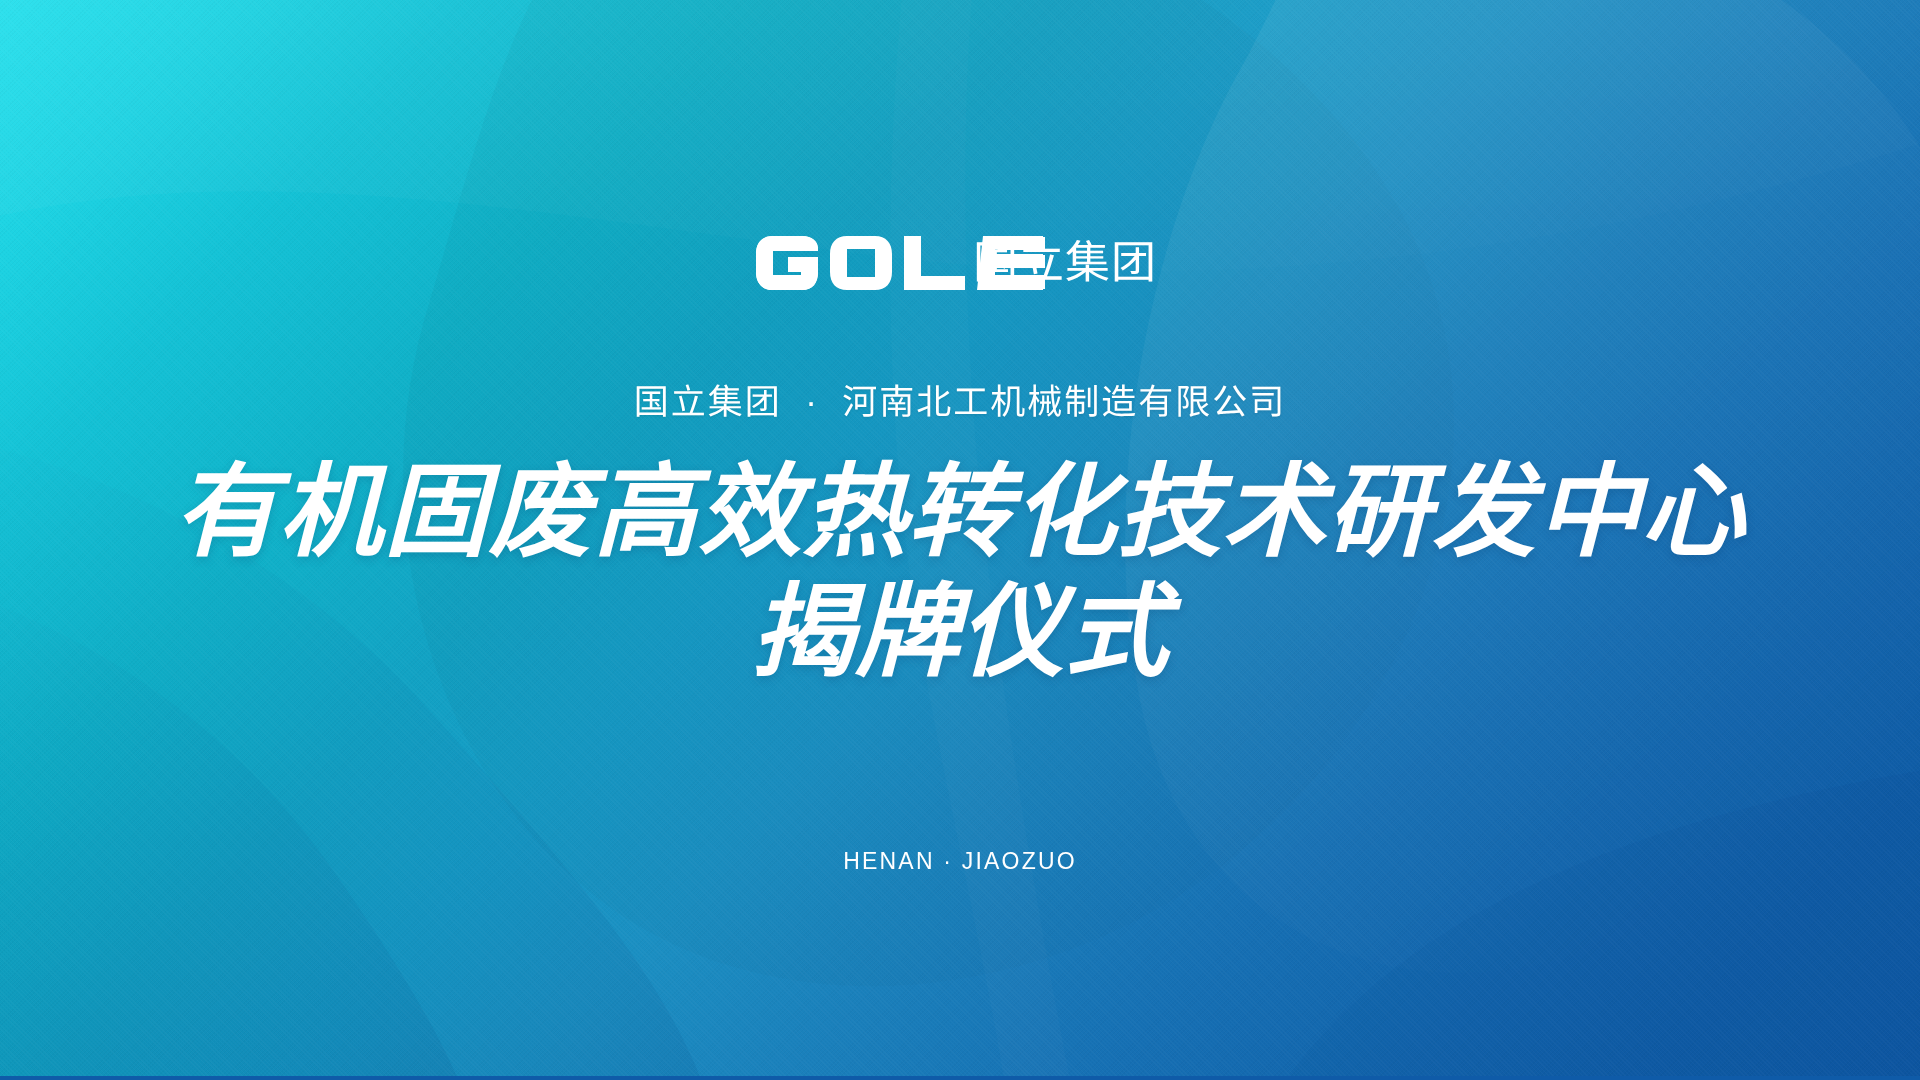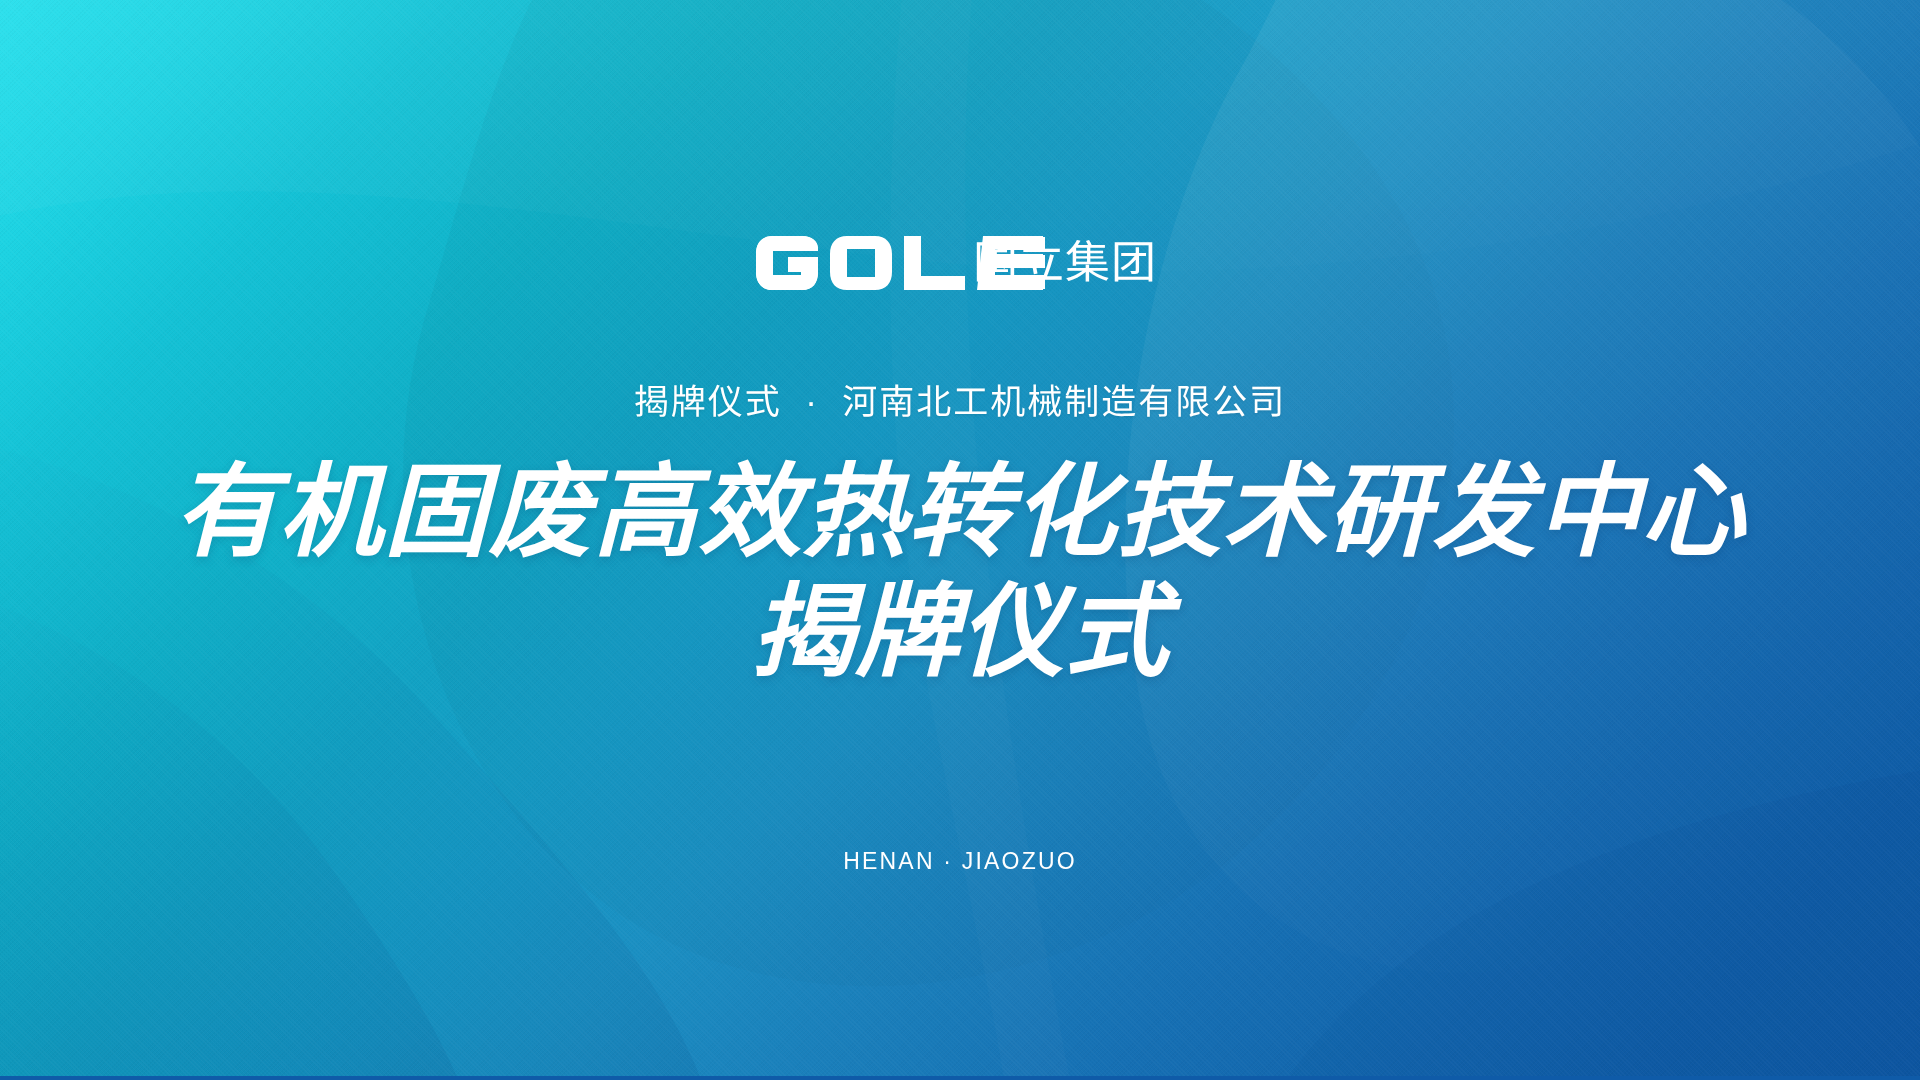--- a/index.html
+++ b/index.html
@@ -221,21 +221,21 @@
                    L 240,33 L 240,42 L 288,42 L 288,56 L 222,56 Z"></path>
           <path d="M 232,3 L 290,3 L 290,16 L 243,16 Z"></path>
           <path d="M 229,21 L 290,21 L 290,34 L 240,34 Z"></path>
           <path d="M 224,41 L 290,41 L 290,55 L 224,55 Z"></path>
         </g>
 
         <text x="310" y="44" fill="#ffffff" font-size="45" font-family="'Liberation Sans','DejaVu Sans',sans-serif" font-weight="500" letter-spacing="1" text-anchor="middle">国立集团</text>
       </svg>
     </div>
 
-    <div class="subtitle">揭牌仪式  ·  河南北工机械制造有限公司</div>
+    <div class="subtitle">国立集团  ·  河南北工机械制造有限公司</div>
 
     <div class="title-block">
       <div class="title-line line1" style="font-size: 101.74px;">有机固废高效热转化技术研发中心</div>
       <div class="title-line line2" style="font-size: 101.74px;">揭牌仪式</div>
     </div>
 
     <div class="footer">HENAN · JIAOZUO</div>
 
   </div>
 </div>

